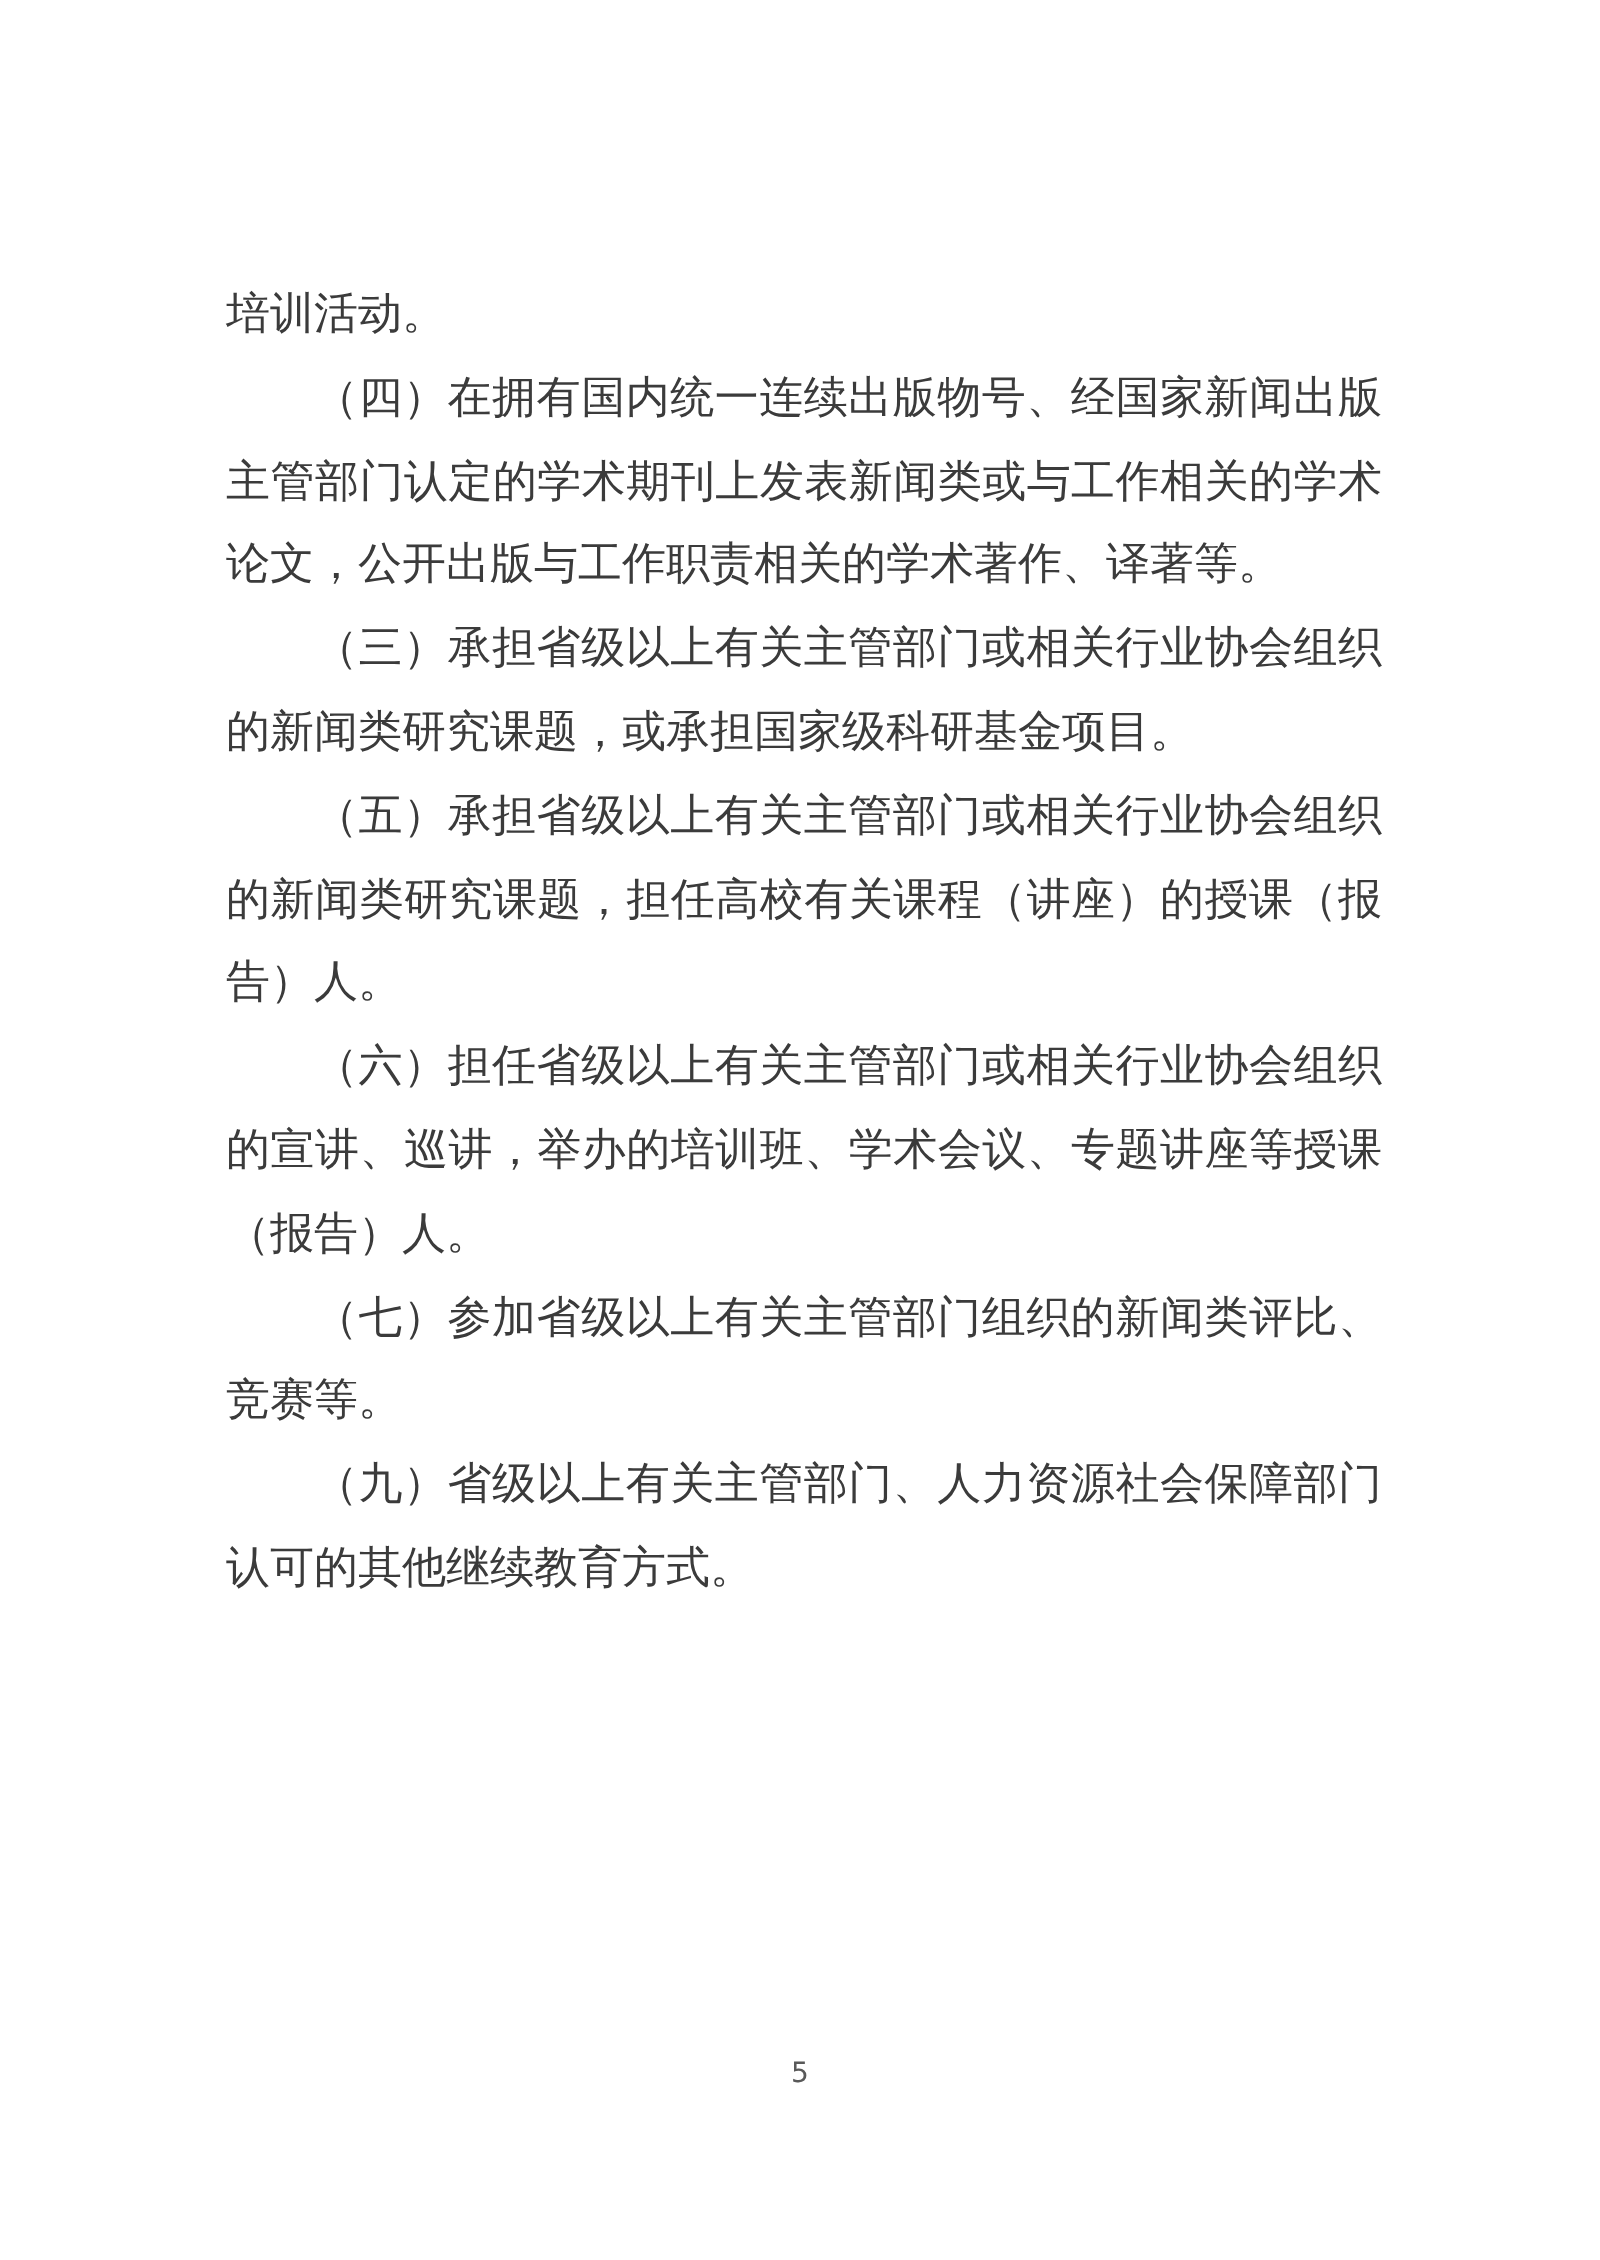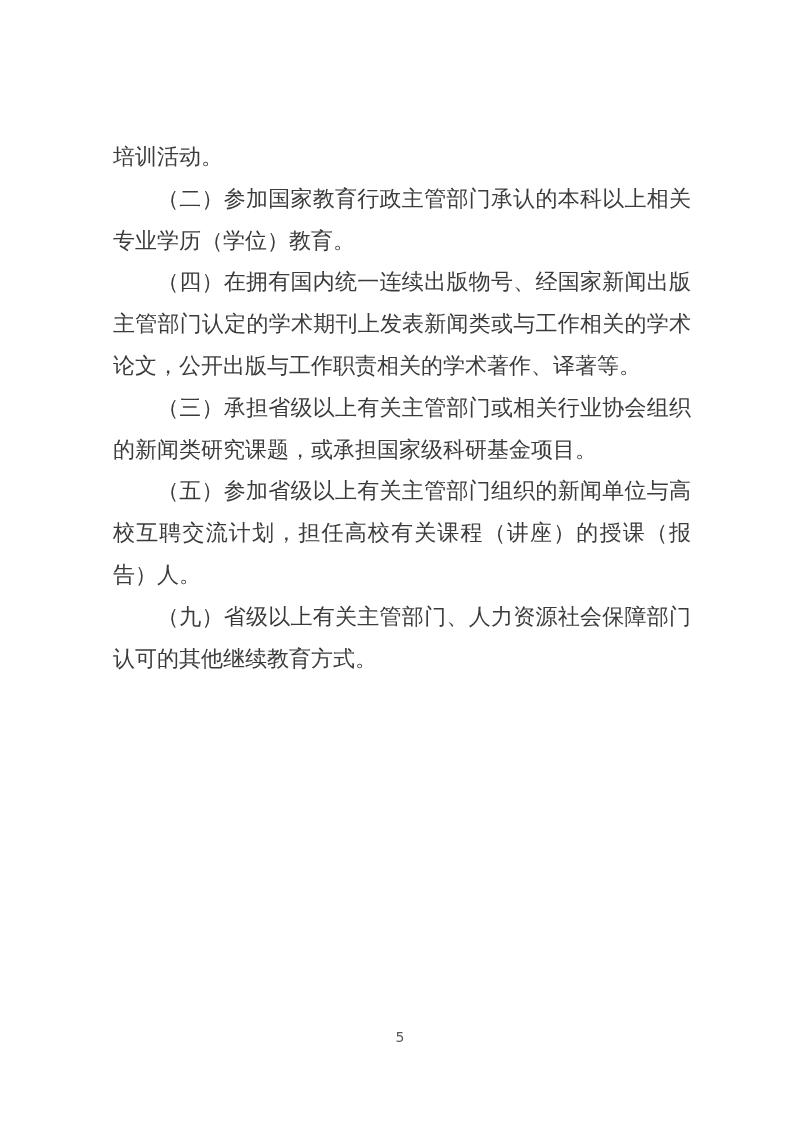--- a/index.html
+++ b/index.html
@@ -55,24 +55,25 @@
     color: #595959;
   }
 </style>
 </head>
 <body>
 
 <div class="doc-page">
 
   <div class="doc-body">
     <p class="para no-indent">培训活动。</p>
-    <p class="para">（二）参加国家教育行政主管部门承认的本科以上相关专业学历（学位）教育。</p>
     <p class="para">（四）在拥有国内统一连续出版物号、经国家新闻出版主管部门认定的学术期刊上发表新闻类或与工作相关的学术论文，公开出版与工作职责相关的学术著作、译著等。</p>
     <p class="para">（三）承担省级以上有关主管部门或相关行业协会组织的新闻类研究课题，或承担国家级科研基金项目。</p>
-    <p class="para">（五）参加省级以上有关主管部门组织的新闻单位与高校互聘交流计划，担任高校有关课程（讲座）的授课（报告）人。</p>
+    <p class="para">（五）承担省级以上有关主管部门或相关行业协会组织的新闻类研究课题，担任高校有关课程（讲座）的授课（报告）人。</p>
+    <p class="para">（六）担任省级以上有关主管部门或相关行业协会组织的宣讲、巡讲，举办的培训班、学术会议、专题讲座等授课（报告）人。</p>
+    <p class="para">（七）参加省级以上有关主管部门组织的新闻类评比、竞赛等。</p>
     <p class="para">（九）省级以上有关主管部门、人力资源社会保障部门认可的其他继续教育方式。</p>
   </div>
 
   <div class="page-footer">
     <span class="page-number">5</span>
   </div>
 
 </div>
 
 </body></html>

